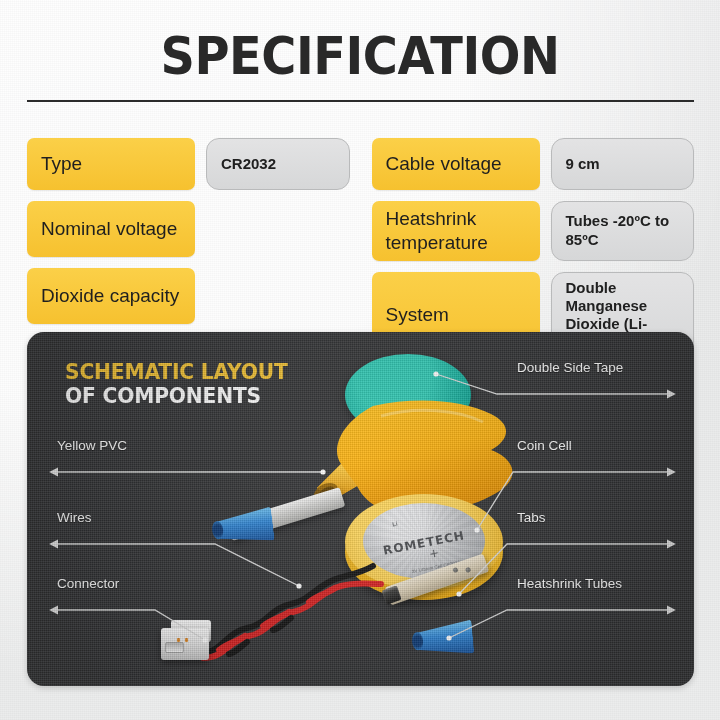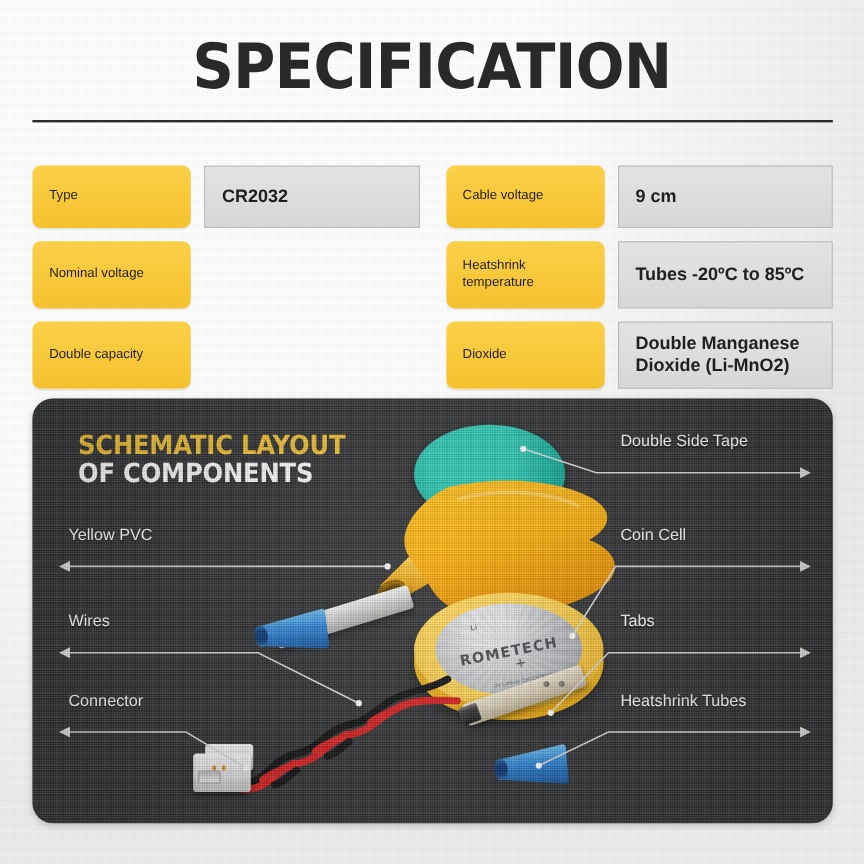--- a/index.html
+++ b/index.html
@@ -43,32 +43,32 @@
   }
 
   
   .spec{
     position:absolute;left:27px;top:138px;width:667px;
     display:grid;grid-template-columns:1fr 1fr;column-gap:22px;row-gap:0;
   }
   .spec-col{display:flex;flex-direction:column;}
   .spec-row{display:flex;align-items:stretch;gap:11px;margin-bottom:11px;}
   .spec-key{
-    width:132px;min-height:52px;
+    width:168px;min-height:52px;
     background:linear-gradient(180deg,#fbd048 0%,#f6c12f 100%);
     border-radius:7px;
     display:flex;align-items:center;
     padding:6px 14px;box-sizing:border-box;
-    font-size:11px;color:#1f1f1f;line-height:1.25;
+    font-size:19px;color:#1f1f1f;line-height:1.25;
     box-shadow:0 1px 1px rgba(0,0,0,.08);
   }
   .spec-val{
     flex:1;min-height:52px;
     background:linear-gradient(180deg,#e3e3e4 0%,#d6d7d8 100%);
-    border:1px solid #b9babb;border-radius:0;
+    border:1px solid #b9babb;border-radius:13px;
     display:flex;align-items:center;
     padding:6px 14px;box-sizing:border-box;
     font-size:15px;font-weight:bold;color:#202020;line-height:1.22;
   }
   .spec-row.tall .spec-key,.spec-row.tall .spec-val{min-height:56px;}
 
   
   .panel{
     position:absolute;left:27px;top:332px;width:667px;height:354px;
     border-radius:17px;overflow:hidden;
@@ -223,35 +223,35 @@
 
     <div class="spec-col">
       <div class="spec-row">
         <div class="spec-key">Type</div>
         <div class="spec-val">CR2032</div>
       </div>
       <div class="spec-row tall">
         <div class="spec-key">Nominal voltage</div>
       </div>
       <div class="spec-row tall">
-        <div class="spec-key">Double capacity</div>
+        <div class="spec-key">Dioxide capacity</div>
       </div>
     </div>
 
     <div class="spec-col">
       <div class="spec-row">
         <div class="spec-key">Cable voltage</div>
         <div class="spec-val">9 cm</div>
       </div>
       <div class="spec-row tall">
         <div class="spec-key">Heatshrink temperature</div>
         <div class="spec-val">Tubes -20ºC to 85ºC</div>
       </div>
       <div class="spec-row tall">
-        <div class="spec-key">Dioxide</div>
+        <div class="spec-key">System</div>
         <div class="spec-val">Double Manganese Dioxide (Li-MnO2)</div>
       </div>
     </div>
 
   </div>
 
   <div class="panel">
     <div class="panel-inner">
 
       <div class="sch-title">

